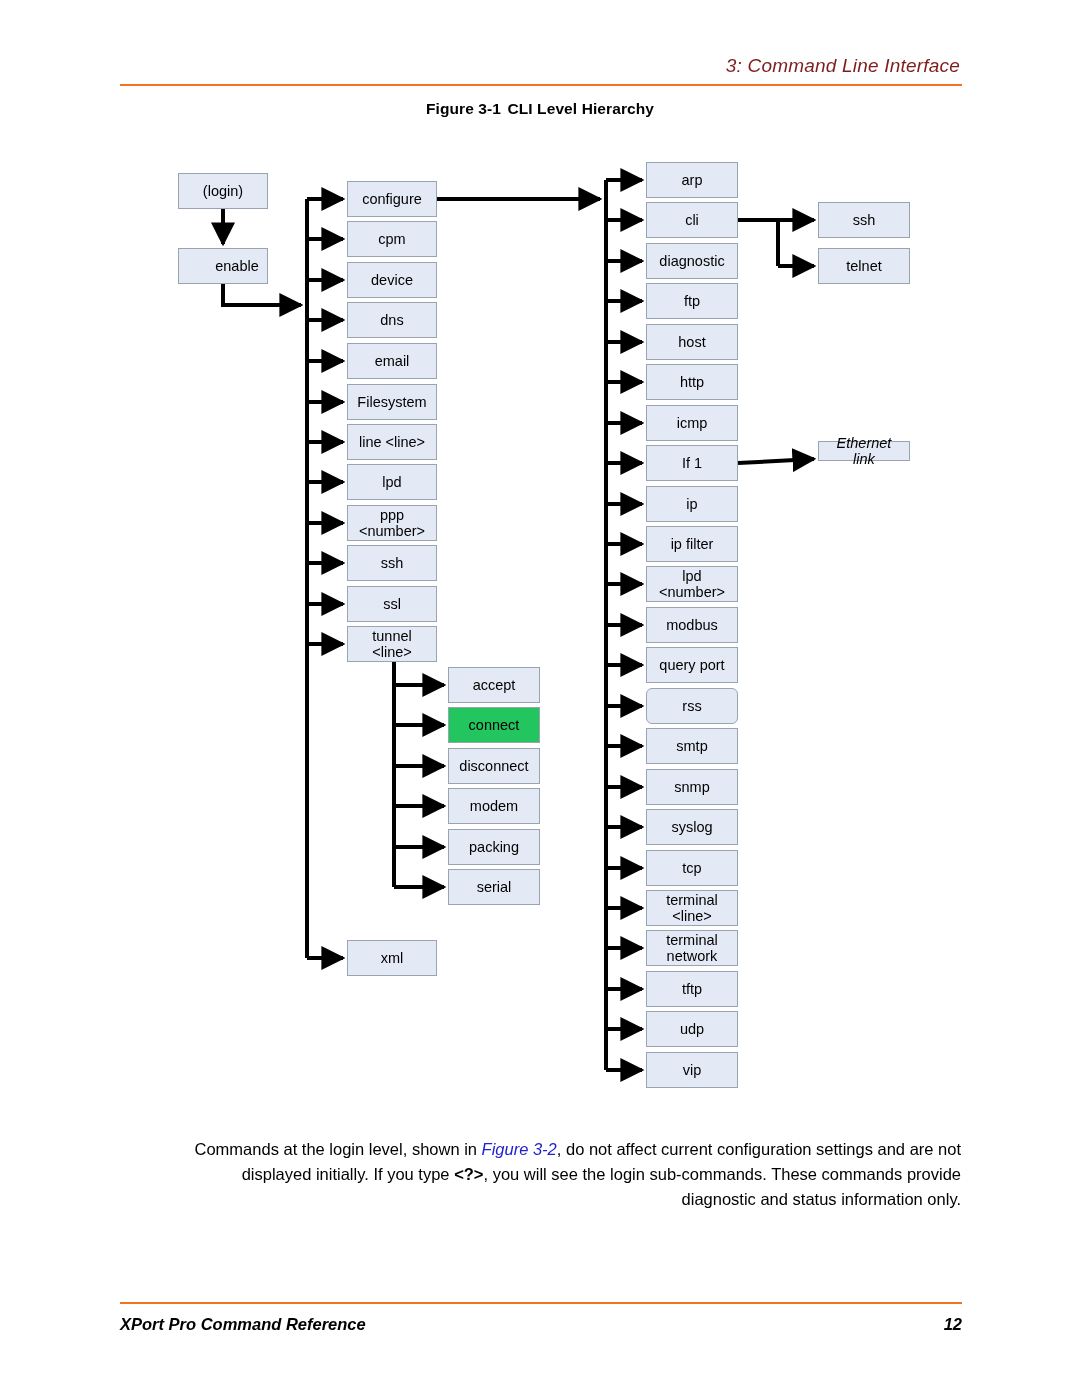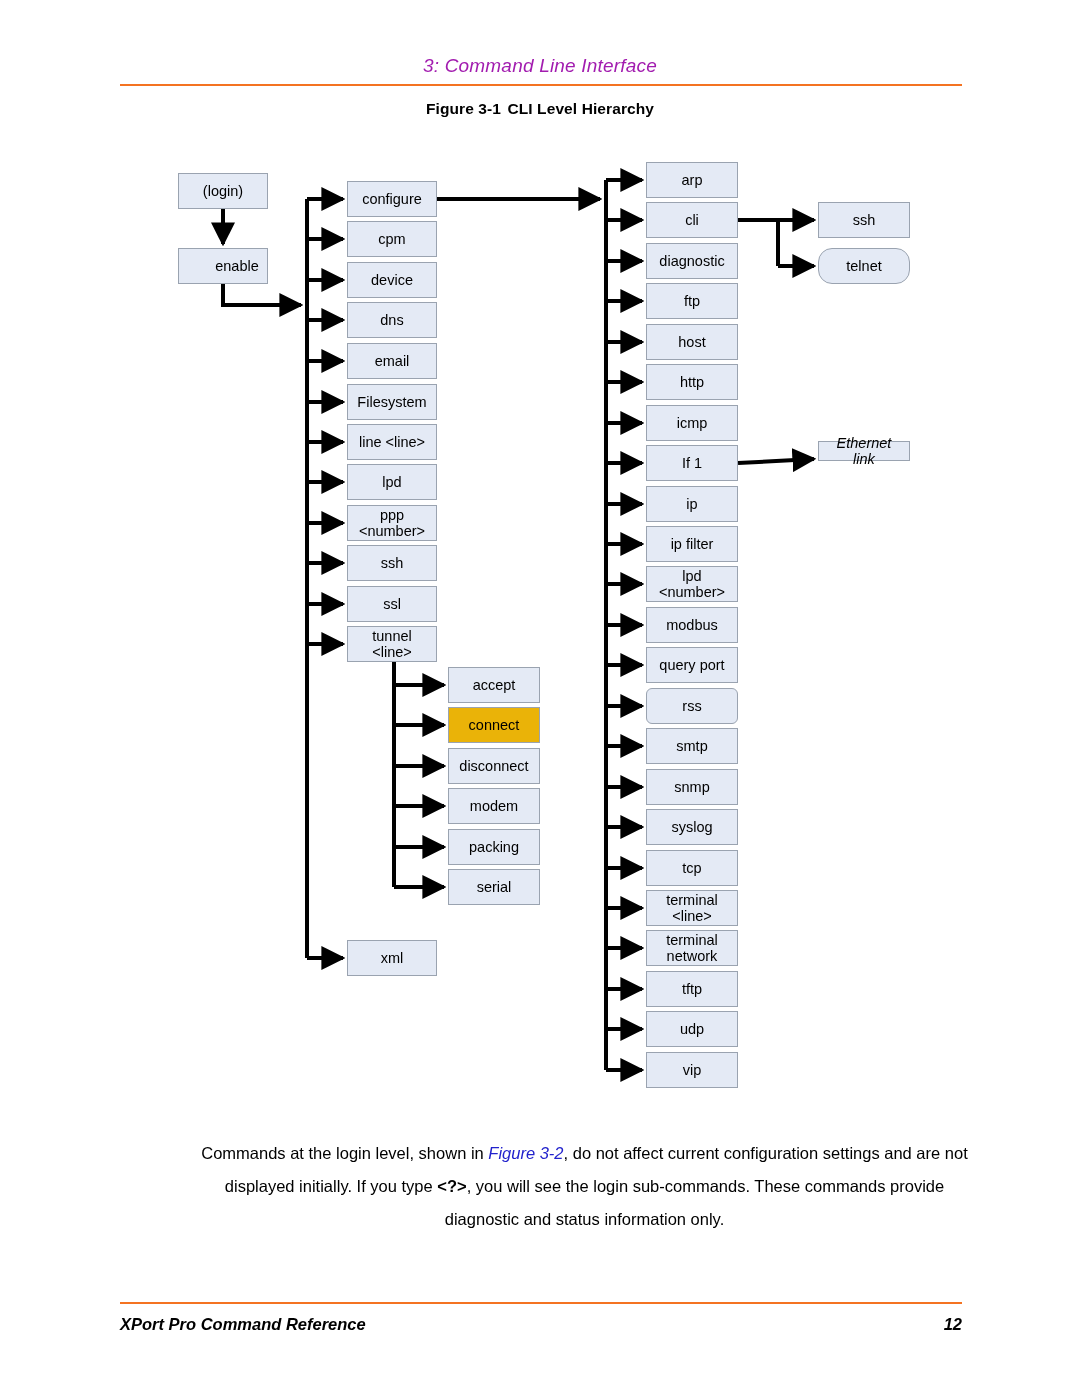--- a/index.html
+++ b/index.html
@@ -19,25 +19,25 @@
     background: #ffffff;
     overflow: hidden;
   }
 
   
   #header-title {
     position: absolute;
     left: 120px;
     top: 55px;
     width: 840px;
-    text-align: center;
+    text-align: right;
     font-style: italic;
     font-size: 19px;
     letter-spacing: 0.2px;
-    color: #a21caf;
+    color: #7f1d1d;
   }
   #header-rule {
     position: absolute;
     left: 120px;
     top: 84px;
     width: 842px;
     height: 2px;
     background: #f47321;
   }
 
@@ -84,24 +84,23 @@
   }
   .node.two-line { line-height: 16px; }
 
   
   #body-paragraph {
     position: absolute;
     left: 186px;
     top: 1120px;
     width: 775px;
     font-size: 16.5px;
-    line-height: 33px;
-    text-align: center;
+    line-height: 25px;
+    text-align: right;
     color: #000;
-    margin-left: 11px;
   }
   #body-paragraph .xref {
     color: #2222cc;
     font-style: italic;
   }
   #body-paragraph .kbd {
     font-weight: bold;
   }
 
   
@@ -221,21 +220,21 @@
         <div class="node" style="left: 347px; top: 424px; width: 90px; height: 36px; background: rgb(228, 234, 245); border-color: rgb(154, 163, 176);"><span>line &lt;line&gt;</span></div>
         <div class="node" style="left: 347px; top: 464px; width: 90px; height: 36px; background: rgb(228, 234, 245); border-color: rgb(154, 163, 176);"><span>lpd</span></div>
         <div class="node two-line" style="left: 347px; top: 505px; width: 90px; height: 36px; background: rgb(228, 234, 245); border-color: rgb(154, 163, 176);"><span>ppp
 &lt;number&gt;</span></div>
         <div class="node" style="left: 347px; top: 545px; width: 90px; height: 36px; background: rgb(228, 234, 245); border-color: rgb(154, 163, 176);"><span>ssh</span></div>
         <div class="node" style="left: 347px; top: 586px; width: 90px; height: 36px; background: rgb(228, 234, 245); border-color: rgb(154, 163, 176);"><span>ssl</span></div>
         <div class="node two-line" style="left: 347px; top: 626px; width: 90px; height: 36px; background: rgb(228, 234, 245); border-color: rgb(154, 163, 176);"><span>tunnel
 &lt;line&gt;</span></div>
         <div class="node" style="left: 347px; top: 940px; width: 90px; height: 36px; background: rgb(228, 234, 245); border-color: rgb(154, 163, 176);"><span>xml</span></div>
         <div class="node" style="left: 448px; top: 667px; width: 92px; height: 36px; background: rgb(228, 234, 245); border-color: rgb(154, 163, 176);"><span>accept</span></div>
-        <div class="node" style="left: 448px; top: 707px; width: 92px; height: 36px; background: #eab308; border-color: rgb(154, 163, 176);"><span>connect</span></div>
+        <div class="node" style="left: 448px; top: 707px; width: 92px; height: 36px; background: #22c55e; border-color: rgb(154, 163, 176);"><span>connect</span></div>
         <div class="node" style="left: 448px; top: 748px; width: 92px; height: 36px; background: rgb(228, 234, 245); border-color: rgb(154, 163, 176);"><span>disconnect</span></div>
         <div class="node" style="left: 448px; top: 788px; width: 92px; height: 36px; background: rgb(228, 234, 245); border-color: rgb(154, 163, 176);"><span>modem</span></div>
         <div class="node" style="left: 448px; top: 829px; width: 92px; height: 36px; background: rgb(228, 234, 245); border-color: rgb(154, 163, 176);"><span>packing</span></div>
         <div class="node" style="left: 448px; top: 869px; width: 92px; height: 36px; background: rgb(228, 234, 245); border-color: rgb(154, 163, 176);"><span>serial</span></div>
         <div class="node" style="left: 646px; top: 162px; width: 92px; height: 36px; background: rgb(228, 234, 245); border-color: rgb(154, 163, 176);"><span>arp</span></div>
         <div class="node" style="left: 646px; top: 202px; width: 92px; height: 36px; background: rgb(228, 234, 245); border-color: rgb(154, 163, 176);"><span>cli</span></div>
         <div class="node" style="left: 646px; top: 243px; width: 92px; height: 36px; background: rgb(228, 234, 245); border-color: rgb(154, 163, 176);"><span>diagnostic</span></div>
         <div class="node" style="left: 646px; top: 283px; width: 92px; height: 36px; background: rgb(228, 234, 245); border-color: rgb(154, 163, 176);"><span>ftp</span></div>
         <div class="node" style="left: 646px; top: 324px; width: 92px; height: 36px; background: rgb(228, 234, 245); border-color: rgb(154, 163, 176);"><span>host</span></div>
         <div class="node" style="left: 646px; top: 364px; width: 92px; height: 36px; background: rgb(228, 234, 245); border-color: rgb(154, 163, 176);"><span>http</span></div>
@@ -253,21 +252,21 @@
         <div class="node" style="left: 646px; top: 809px; width: 92px; height: 36px; background: rgb(228, 234, 245); border-color: rgb(154, 163, 176);"><span>syslog</span></div>
         <div class="node" style="left: 646px; top: 850px; width: 92px; height: 36px; background: rgb(228, 234, 245); border-color: rgb(154, 163, 176);"><span>tcp</span></div>
         <div class="node two-line" style="left: 646px; top: 890px; width: 92px; height: 36px; background: rgb(228, 234, 245); border-color: rgb(154, 163, 176);"><span>terminal
 &lt;line&gt;</span></div>
         <div class="node two-line" style="left: 646px; top: 930px; width: 92px; height: 36px; background: rgb(228, 234, 245); border-color: rgb(154, 163, 176);"><span>terminal
 network</span></div>
         <div class="node" style="left: 646px; top: 971px; width: 92px; height: 36px; background: rgb(228, 234, 245); border-color: rgb(154, 163, 176);"><span>tftp</span></div>
         <div class="node" style="left: 646px; top: 1011px; width: 92px; height: 36px; background: rgb(228, 234, 245); border-color: rgb(154, 163, 176);"><span>udp</span></div>
         <div class="node" style="left: 646px; top: 1052px; width: 92px; height: 36px; background: rgb(228, 234, 245); border-color: rgb(154, 163, 176);"><span>vip</span></div>
         <div class="node" style="left: 818px; top: 202px; width: 92px; height: 36px; background: rgb(228, 234, 245); border-color: rgb(154, 163, 176);"><span>ssh</span></div>
-        <div class="node" style="left: 818px; top: 248px; width: 92px; height: 36px; background: rgb(228, 234, 245); border-color: rgb(154, 163, 176); border-radius: 14px;"><span>telnet</span></div>
+        <div class="node" style="left: 818px; top: 248px; width: 92px; height: 36px; background: rgb(228, 234, 245); border-color: rgb(154, 163, 176);"><span>telnet</span></div>
         <div class="node two-line" style="left: 818px; top: 441px; width: 92px; height: 20px; background: rgb(228, 234, 245); border-color: rgb(154, 163, 176); font-style: italic;"><span>Ethernet
 link</span></div>
       </div>
   </div>
 
   <p id="body-paragraph">
     <span>Commands at the login level, shown in </span><span class="xref">Figure 3-2</span><span>, do not affect current configuration settings and are not displayed initially. If you type </span><span class="kbd">&lt;?&gt;</span><span>, you will see the login sub-commands. These commands provide diagnostic and status information only.</span>
   </p>
 
   <div id="footer-rule"></div>

